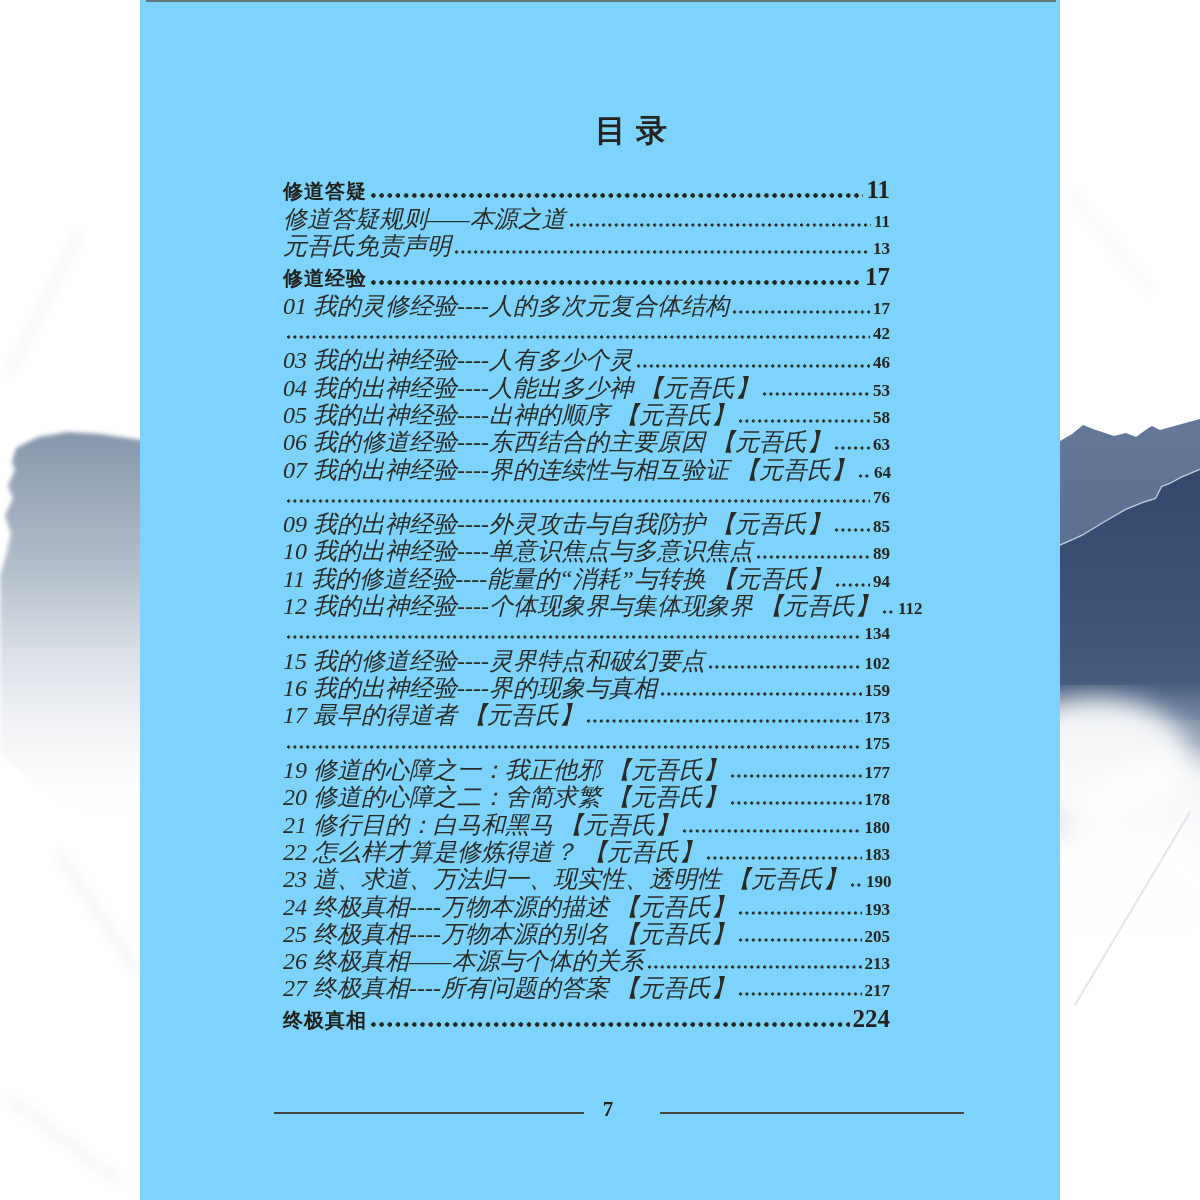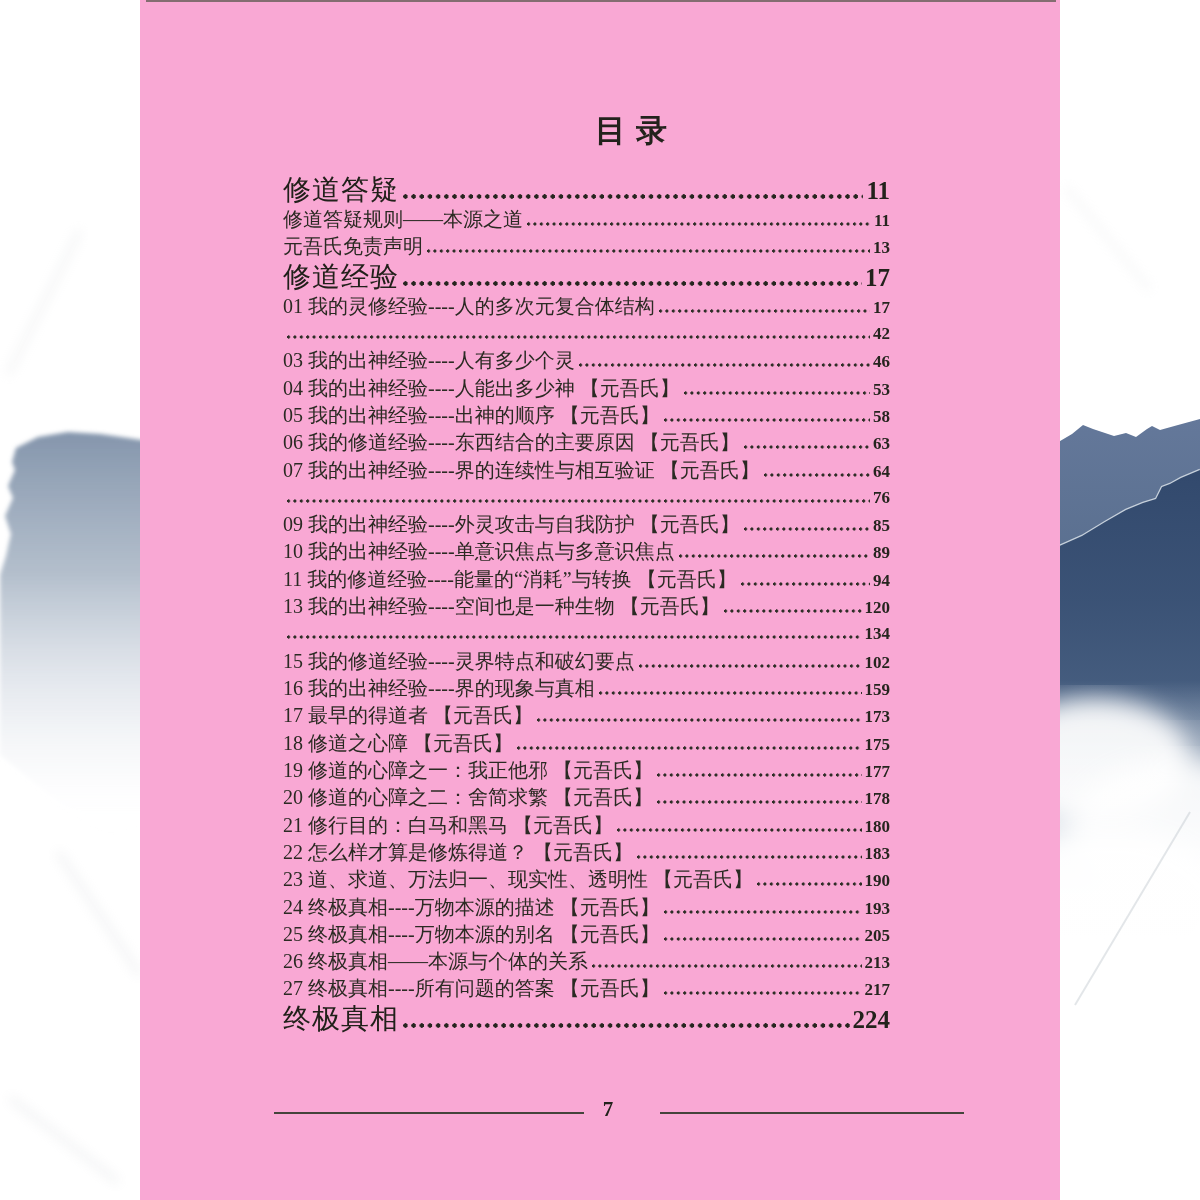--- a/index.html
+++ b/index.html
@@ -6,45 +6,45 @@
   body{
     width:1200px;height:1200px;position:relative;overflow:hidden;
     background:#ffffff;
     font-family:"Liberation Serif","DejaVu Serif",serif;
   }
   
   .bg-art{position:absolute;left:0;top:0;width:1200px;height:1200px;z-index:0;}
   
   .page{
     position:absolute;left:140px;top:0;width:920px;height:1200px;
-    background:#f9a8d4;z-index:1;
+    background:#7dd3fc;z-index:1;
   }
   .page-top-edge{
     position:absolute;left:6px;top:0;right:4px;height:2px;
     background:rgba(92,90,80,0.75);
   }
   .toc-title{
     position:absolute;left:455px;top:110px;
     font-size:31px;font-weight:bold;color:#23221c;
     letter-spacing:10px;white-space:nowrap;
   }
   .toc-list{
     position:absolute;left:143px;top:174px;width:607px;
   }
   .row{display:flex;align-items:baseline;white-space:nowrap;}
   .row-heading{height:32px;line-height:32px;}
   .row-sub,.row-entry{height:27.32px;line-height:27.32px;}
   .row-heading .lbl{
     font-family:"Liberation Sans","DejaVu Sans",sans-serif;
-    font-weight:400;font-size:28px;color:#21201a;letter-spacing:1px;
+    font-weight:700;font-size:20px;color:#21201a;letter-spacing:1px;
   }
   .row-heading .num{
     font-size:25px;font-weight:bold;color:#23221c;
   }
-  .row-sub .lbl,.row-entry .lbl{font-size:20px;color:#2b2a23;}
+  .row-sub .lbl,.row-entry .lbl{font-size:24px;color:#2b2a23;font-style:italic;}
   .row-sub .num,.row-entry .num{font-size:17px;font-weight:bold;color:#26251f;}
   .leader{
     flex:1 1 auto;min-width:12px;height:4px;margin:0 3px 0 4px;
     background-image:radial-gradient(circle at 1.6px 2px,#2e2d26 1.45px,rgba(0,0,0,0) 1.75px);
     background-size:6.4px 4px;background-repeat:repeat-x;
   }
   .row-heading .leader{
     height:5px;
     background-image:radial-gradient(circle at 2.4px 2.5px,#26251f 2.05px,rgba(0,0,0,0) 2.35px);
     background-size:8.2px 5px;
@@ -191,23 +191,23 @@
         <span class="lbl">10 我的出神经验----单意识焦点与多意识焦点</span>
         <span class="leader"></span>
         <span class="num">89</span>
       </div>
       <div class="row row-entry">
         <span class="lbl">11 我的修道经验----能量的“消耗”与转换 【元吾氏】</span>
         <span class="leader"></span>
         <span class="num">94</span>
       </div>
       <div class="row row-entry">
-        <span class="lbl">13 我的出神经验----空间也是一种生物 【元吾氏】</span>
-        <span class="leader"></span>
-        <span class="num">120</span>
+        <span class="lbl">12 我的出神经验----个体现象界与集体现象界 【元吾氏】</span>
+        <span class="leader"></span>
+        <span class="num">112</span>
       </div>
       <div class="row row-entry">
         <span class="leader"></span>
         <span class="num">134</span>
       </div>
       <div class="row row-entry">
         <span class="lbl">15 我的修道经验----灵界特点和破幻要点</span>
         <span class="leader"></span>
         <span class="num">102</span>
       </div>
@@ -215,21 +215,20 @@
         <span class="lbl">16 我的出神经验----界的现象与真相</span>
         <span class="leader"></span>
         <span class="num">159</span>
       </div>
       <div class="row row-entry">
         <span class="lbl">17 最早的得道者 【元吾氏】</span>
         <span class="leader"></span>
         <span class="num">173</span>
       </div>
       <div class="row row-entry">
-        <span class="lbl">18 修道之心障 【元吾氏】</span>
         <span class="leader"></span>
         <span class="num">175</span>
       </div>
       <div class="row row-entry">
         <span class="lbl">19 修道的心障之一：我正他邪 【元吾氏】</span>
         <span class="leader"></span>
         <span class="num">177</span>
       </div>
       <div class="row row-entry">
         <span class="lbl">20 修道的心障之二：舍简求繁 【元吾氏】</span>

